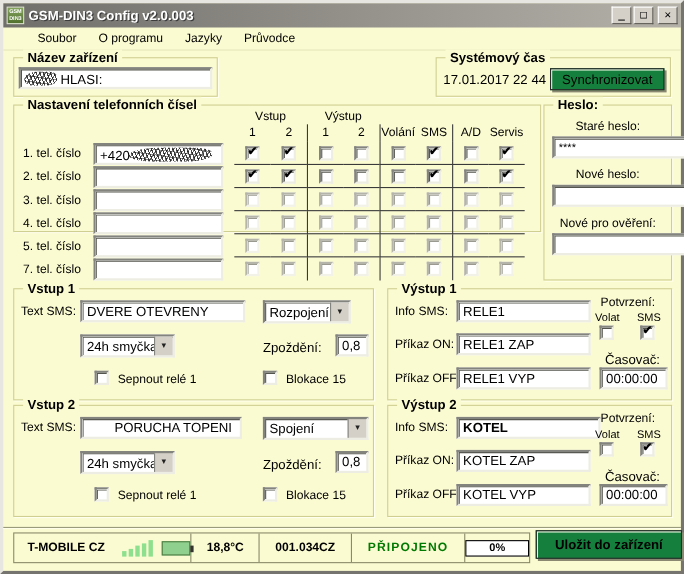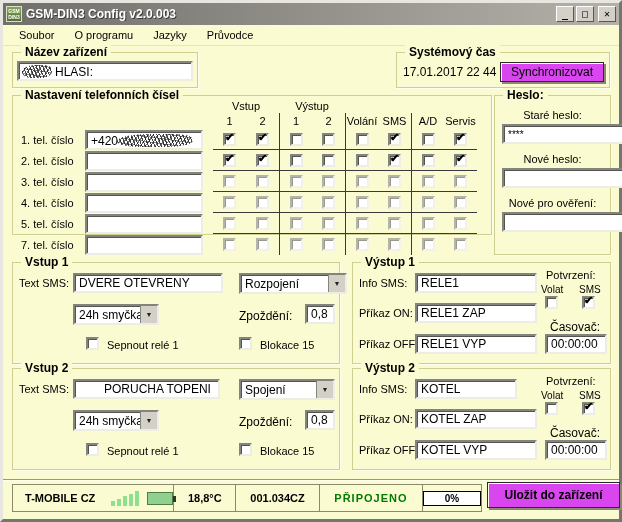--- a/index.html
+++ b/index.html
@@ -18,21 +18,21 @@
     display:flex; flex-direction:column; align-items:center; justify-content:center; }
   .title-text { color:#fff; font-weight:bold; font-size:12px; flex:1;
     text-shadow:1px 1px 0 #3c3c3c; white-space:nowrap; overflow:hidden; }
   .winbtns { display:flex; gap:2px; }
   .winbtn { width:18px; height:16px; background:#D4D0C8; border:1px solid;
     border-color:#FFFFFF #5A5852 #5A5852 #FFFFFF; font-size:10px; font-weight:bold;
     line-height:12px; text-align:center; font-family:"DejaVu Sans Mono",monospace; cursor:default; }
   .winbtn.close { margin-left:2px; }
 
   
-  .menubar { height:21px; display:flex; align-items:center; padding-left:6px;
+  .menubar { height:21px; display:flex; align-items:center; padding-left:21px;
     border-bottom:1px solid #E6E6BC; }
   .menu-item { padding:2px 10px; }
 
   
   .group { position:absolute; border:1px solid #CFCF92; box-shadow:1px 1px 0 #FFFFEF; }
   .gtitle { position:absolute; top:-8px; left:8px; background:#FBFBD2; padding:0 4px;
     font-weight:bold; font-size:12px; white-space:nowrap; }
 
   
   .field, .inp { background:#fff; border:2px solid; border-color:#84847E #EDEDE3 #EDEDE3 #84847E;
@@ -45,21 +45,21 @@
   .combo-text { flex:1; font-size:12px; padding:2px 0 0 4px; white-space:nowrap; overflow:hidden; }
   .combo-btn { width:17px; background:#D4D0C8; border-left:1px solid #84847E;
     display:flex; align-items:center; justify-content:center; font-size:7px; color:#222; }
 
   .cb { width:13px; height:13px; background:#fff; border:2px solid;
     border-color:#84847E #EDEDE3 #EDEDE3 #84847E; box-shadow:inset 1px 1px 0 #55554F;
     position:relative; display:inline-block; }
   .cb.on::after { content:"✔"; position:absolute; left:0px; top:-4px; font-size:11px; font-weight:bold; color:#000; }
   .cb.dis { border-color:#B4B4AA #F2F2E8 #F2F2E8 #B4B4AA; box-shadow:inset 1px 1px 0 #9a9a90; }
 
-  .btn { background:#d946ef; border:1px solid #2A2A2A; box-shadow:2px 2px 0 #8A8870, inset 1px 1px 0 #FFFFF0;
+  .btn { background:#15803d; border:1px solid #2A2A2A; box-shadow:2px 2px 0 #8A8870, inset 1px 1px 0 #FFFFF0;
     font-family:"Liberation Sans",sans-serif; font-size:12px; text-align:center; cursor:default; }
 
   .scribble { position:absolute; top:2px; height:13px; border-radius:45% 25% 35% 30%/55% 40% 50% 45%;
     background-image:
       repeating-linear-gradient(68deg, rgba(20,20,20,0) 0 2px, rgba(30,30,30,.85) 2px 3px),
       repeating-linear-gradient(-55deg, rgba(20,20,20,0) 0 3px, rgba(50,50,50,.7) 3px 4px),
       repeating-linear-gradient(8deg, rgba(20,20,20,0) 0 4px, rgba(70,70,70,.6) 4px 5px); }
 
   
   .phones-body { position:absolute; inset:0; }
@@ -131,21 +131,21 @@
       <span>HLASI:</span>
     </div>
   </div>
 
   <div class="group" style="left:393px; top:49px; width:214px; height:36px;">
     <span class="gtitle">Systémový čas</span>
     <span style="position:absolute; left:6px; top:12px; font-size:12px;">17.01.2017 22 44 59</span>
     <button class="btn" style="position:absolute; right:5px; top:9px; width:104px; height:20px;">Synchronizovat</button>
   </div>
 
-  <div class="group" style="left:9px; top:92px; width:480px; height:140px;">
+  <div class="group" style="left:9px; top:92px; width:480px; height:116px;">
     <span class="gtitle">Nastavení telefonních čísel</span>
     <div class="phones-body">
       <span class="pair-h" style="left:200px;">Vstup</span>
       <span class="pair-h" style="left:266px;">Výstup</span>
       <div class="phone-grid" id="phone-grid">
           <div class="pg-row hdr">
             <span class="pg-cell">1</span>
             <span class="pg-cell">2</span>
             <span class="pg-cell sep">1</span>
             <span class="pg-cell">2</span>
@@ -347,21 +347,21 @@
     <span class="pw-label">Nové heslo:</span>
     <input class="inp pw-field" value="" style="">
     <span class="pw-label">Nové pro ověření:</span>
     <input class="inp pw-field" value="" style="">
   </div>
 
   <div class="group" style="left:9px; top:259px; width:328px; height:102px;">
     <span class="gtitle">Vstup 1</span>
     <span class="io-label" style="left:6px; top:14px;">Text SMS:</span>
     <input class="inp" style="position: absolute; left: 60px; top: 10px; width: 150px;" value="DVERE OTEVRENY">
-    <div class="combo" style="position:absolute; left:226px; top:10px; width:108px;">
+    <div class="combo" style="position:absolute; left:226px; top:10px; width:80px;">
       <span class="combo-text">Rozpojení</span>
       <span class="combo-btn">▼</span>
     </div>
     <div class="combo" style="position:absolute; left:60px; top:41px; width:86px;">
       <span class="combo-text">24h smyčka</span>
       <span class="combo-btn">▼</span>
     </div>
     <span class="io-label" style="left:226px; top:46px; font-size:12px;">Zpoždění:</span>
     <input class="inp" style="position: absolute; left: 292px; top: 41px; width: 30px;" value="0,8">
     <span class="cb" style="position:absolute; left:73px; top:74px;"></span>
@@ -403,21 +403,21 @@
     <input class="inp" style="position: absolute; left: 292px; top: 41px; width: 30px;" value="0,8">
     <span class="cb" style="position:absolute; left:73px; top:74px;"></span>
     <span class="io-label" style="left:94px; top:76px;">Sepnout relé 1</span>
     <span class="cb" style="position:absolute; left:226px; top:74px;"></span>
     <span class="io-label" style="left:247px; top:76px;">Blokace 15</span>
   </div>
 
   <div class="group" style="left:349px; top:365px; width:259px; height:102px;">
     <span class="gtitle">Výstup 2</span>
     <span class="io-label" style="left:6px; top:14px;">Info SMS:</span>
-    <input class="inp" style="position: absolute; left: 62px; top: 10px; width: 102px;" value="KOTEL">
+    <input class="inp" style="position: absolute; left: 62px; top: 10px; width: 131px; font-weight: bold;" value="KOTEL">
     <span class="io-label" style="left:193px; top:6px;">Potvrzení:</span>
     <span class="io-label small-label" style="left:188px; top:21px;">Volat</span>
     <span class="io-label small-label" style="left:226px; top:21px;">SMS</span>
     <span class="cb" style="position:absolute; left:192px; top:33px;"></span>
     <span class="cb on" style="position:absolute; left:229px; top:33px;"></span>
     <span class="io-label" style="left:6px; top:44px;">Příkaz ON:</span>
     <input class="inp" style="position: absolute; left: 62px; top: 40px; width: 122px;" value="KOTEL ZAP">
     <span class="io-label" style="left:197px; top:57px; font-size:12px;">Časovač:</span>
     <input class="inp" style="position: absolute; left: 192px; top: 71px; width: 62px;" value="00:00:00">
     <span class="io-label" style="left:6px; top:75px;">Příkaz OFF:</span>

